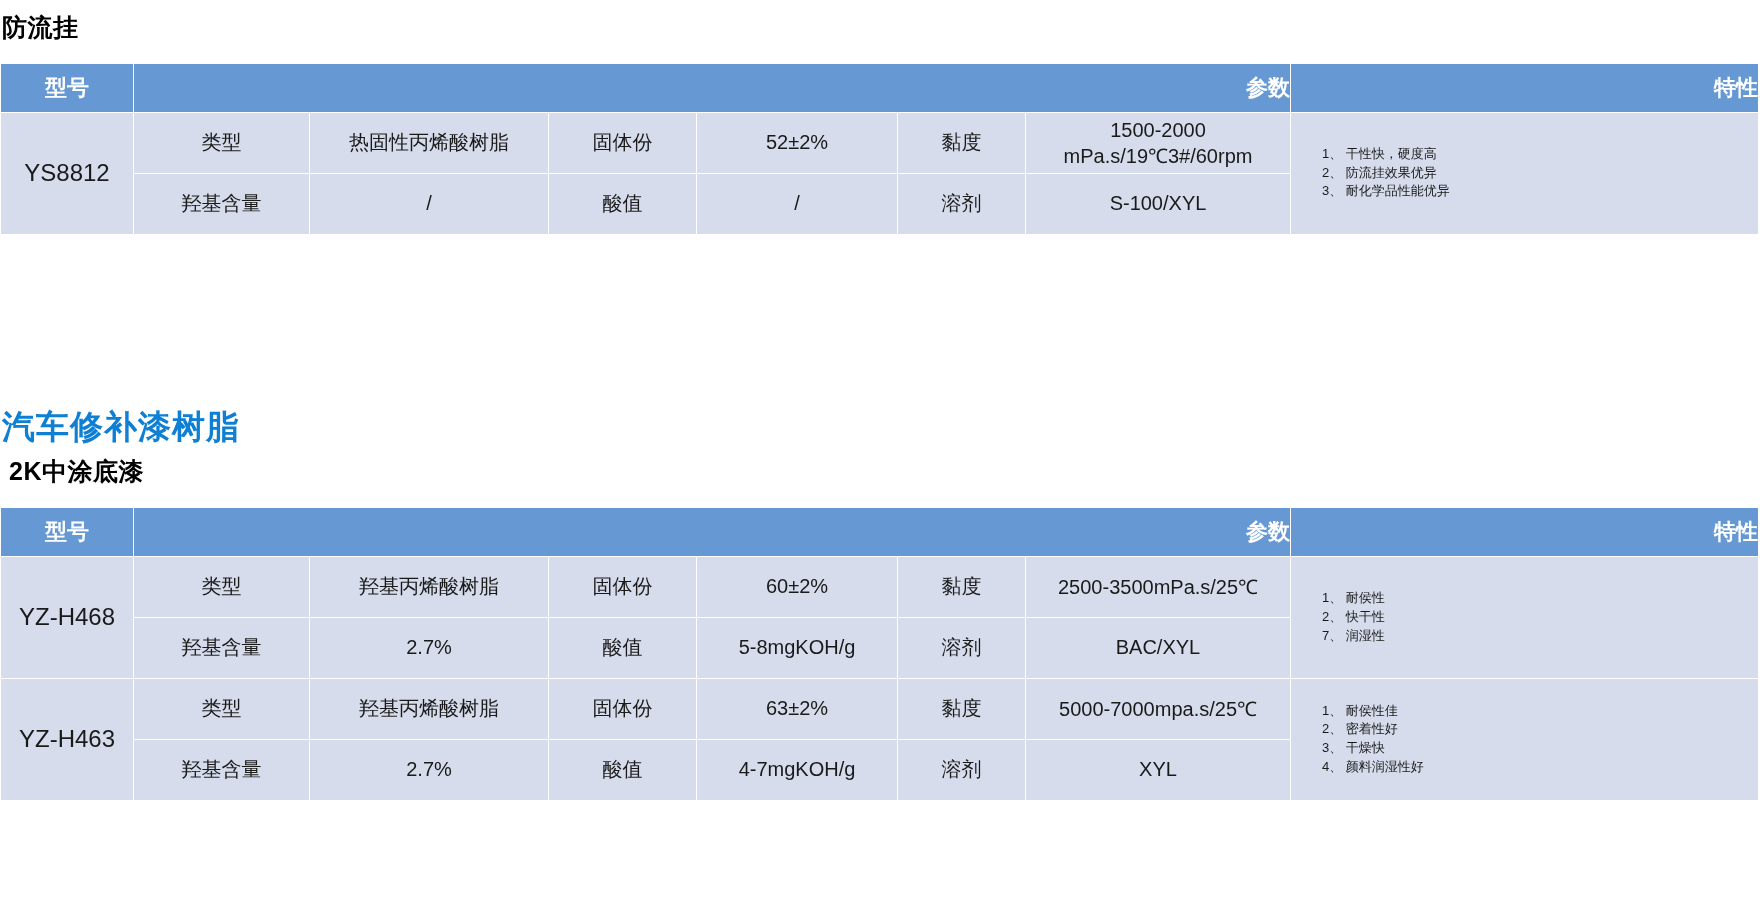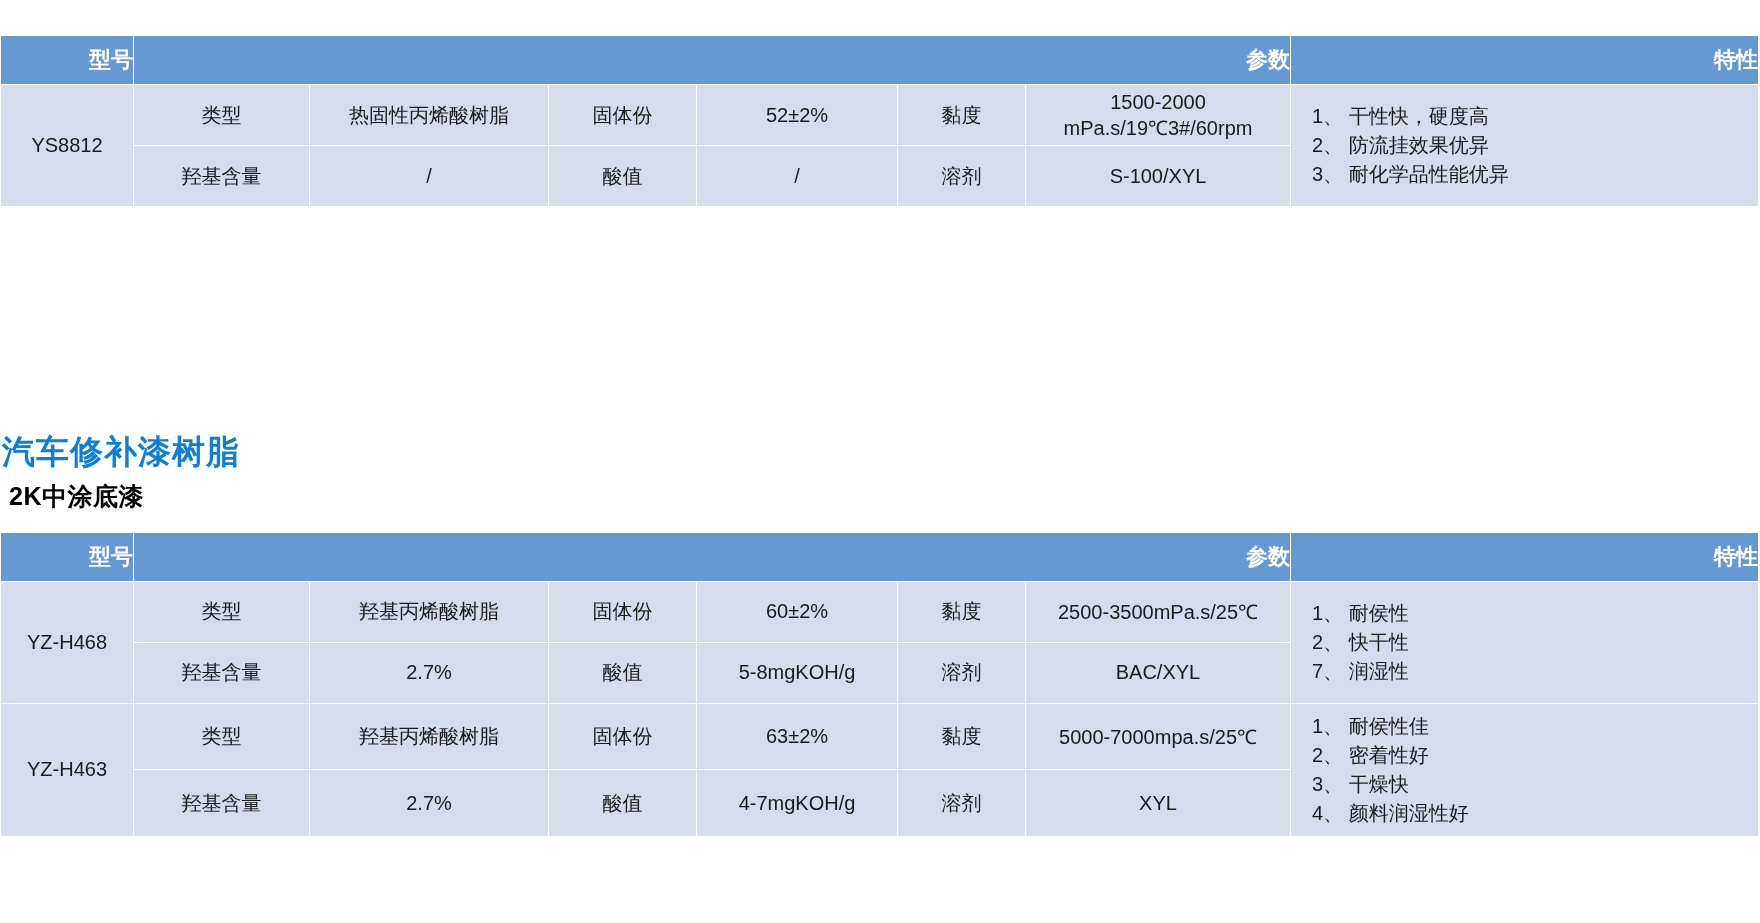--- a/index.html
+++ b/index.html
@@ -59,77 +59,78 @@
   .hdr td {
     background: #6699d4;
     color: #ffffff;
     font-size: 22px;
     font-weight: bold;
     height: 48px;
     text-align: right;
     vertical-align: middle;
   }
   .hdr td.model-hd {
-    text-align: right;
+    text-align: center;
   }
   .hdr td.feat-hd {
     text-align: right;
     padding-left: 16px;
   }
   .body-cell {
     background: #d6dcec;
     font-size: 20px;
     color: #1a1a1a;
     text-align: center;
     vertical-align: middle;
     height: 60px;
   }
   .body-cell.model {
-    font-size: 20px;
+    font-size: 24px;
   }
   .body-cell.feat {
     text-align: left;
     vertical-align: middle;
-    padding: 8px 0 8px 21px;
+    padding: 8px 0 8px 31px;
     line-height: 1.45;
-    font-size: 20px;
+    font-size: 13px;
   }
   .feat ul {
     margin: 0;
     padding: 0;
     list-style: none;
   }
   .feat li {
     white-space: nowrap;
   }
   .two-line {
     line-height: 1.3;
     margin-top: 28px;
   }
   .block2 {
     position: absolute;
     left: 0px;
-    top: 434px;
+    top: 409px;
     width: 1760px;
   }
   .block2 .section-heading-blue {
     margin-left: 2px;
   }
   .block2 .section-heading-black {
     margin-left: 9px;
     margin-top: 13px;
   }
   .nowrap { white-space: nowrap; }
 </style>
 </head>
 <body>
 
 <div class="page">
 
   <div class="block1">
+    <div class="section-heading-black">防流挂</div>
 
     <table class="tbl">
       <colgroup>
         <col style="width:133px">
         <col style="width:176px">
         <col style="width:239px">
         <col style="width:148px">
         <col style="width:201px">
         <col style="width:128px">
         <col style="width:265px">

